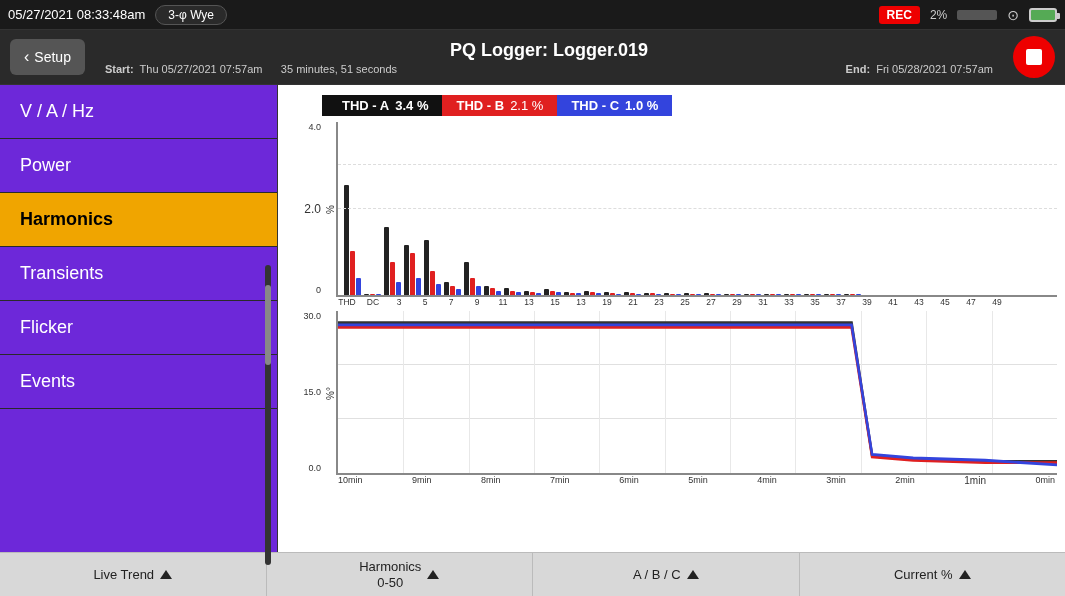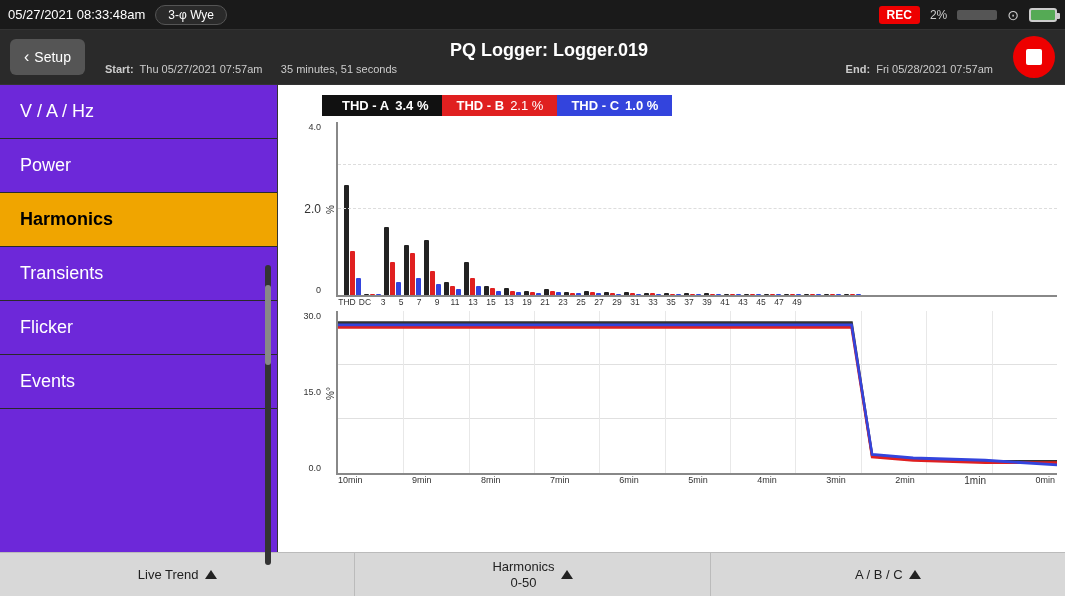--- a/index.html
+++ b/index.html
@@ -493,21 +493,21 @@
               <div class="bar c" style="width: 5px; height: 1px; border-radius: 1px 1px 0px 0px; background: rgb(51, 68, 221);"></div>
             </div>
             <div class="bar-group" style="display: flex; align-items: flex-end; gap: 1px; margin: 0px 1.5px;">
               <div class="bar a" style="width: 5px; height: 1px; border-radius: 1px 1px 0px 0px; background: rgb(34, 34, 34);"></div>
               <div class="bar b" style="width: 5px; height: 1px; border-radius: 1px 1px 0px 0px; background: rgb(224, 32, 32);"></div>
               <div class="bar c" style="width: 5px; height: 1px; border-radius: 1px 1px 0px 0px; background: rgb(51, 68, 221);"></div>
             </div>
           </div>
       </div>
 
-      <div id="x-labels-bar" style="display:flex; margin-left:52px; gap:0;">
+      <div id="x-labels-bar" style="display:flex; margin-left:52px; gap:8px;">
       <span style="font-size: 8.5px; color: rgb(51, 51, 51); width: 18px; text-align: center; display: inline-block;">THD</span>
           <span style="font-size: 8.5px; color: rgb(51, 51, 51); width: 18px; text-align: center; display: inline-block;">DC</span>
           <span style="font-size: 8.5px; color: rgb(51, 51, 51); width: 18px; text-align: center; display: inline-block;">3</span>
           <span style="font-size: 8.5px; color: rgb(51, 51, 51); width: 18px; text-align: center; display: inline-block;">5</span>
           <span style="font-size: 8.5px; color: rgb(51, 51, 51); width: 18px; text-align: center; display: inline-block;">7</span>
           <span style="font-size: 8.5px; color: rgb(51, 51, 51); width: 18px; text-align: center; display: inline-block;">9</span>
           <span style="font-size: 8.5px; color: rgb(51, 51, 51); width: 18px; text-align: center; display: inline-block;">11</span>
           <span style="font-size: 8.5px; color: rgb(51, 51, 51); width: 18px; text-align: center; display: inline-block;">13</span>
           <span style="font-size: 8.5px; color: rgb(51, 51, 51); width: 18px; text-align: center; display: inline-block;">15</span>
           <span style="font-size: 8.5px; color: rgb(51, 51, 51); width: 18px; text-align: center; display: inline-block;">13</span>
@@ -594,13 +594,17 @@
     <span class="btn-text">
       <span>Harmonics</span><br>
       <span>0-50</span>
     </span>
     <span class="up-arrow"></span>
   </div>
   <div class="toolbar-btn">
     <span class="btn-text">A / B / C</span>
     <span class="up-arrow"></span>
   </div>
+  <div class="toolbar-btn">
+    <span class="btn-text">Current %</span>
+    <span class="up-arrow"></span>
+  </div>
 </div>
 
 </body></html>

